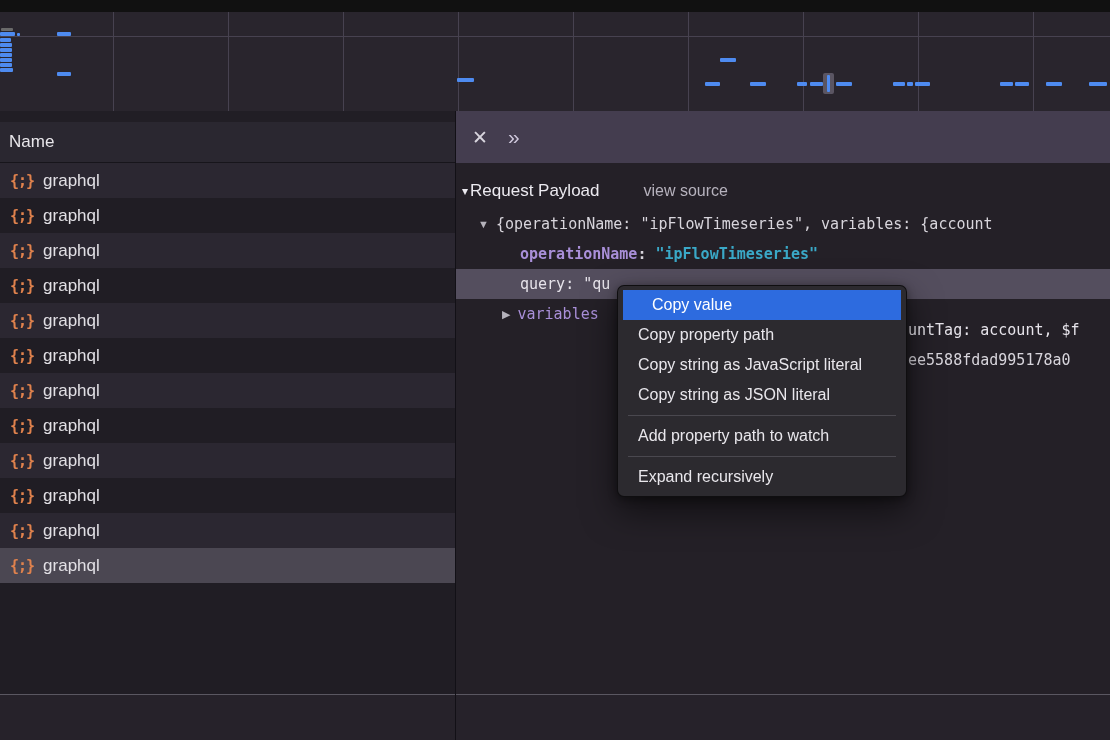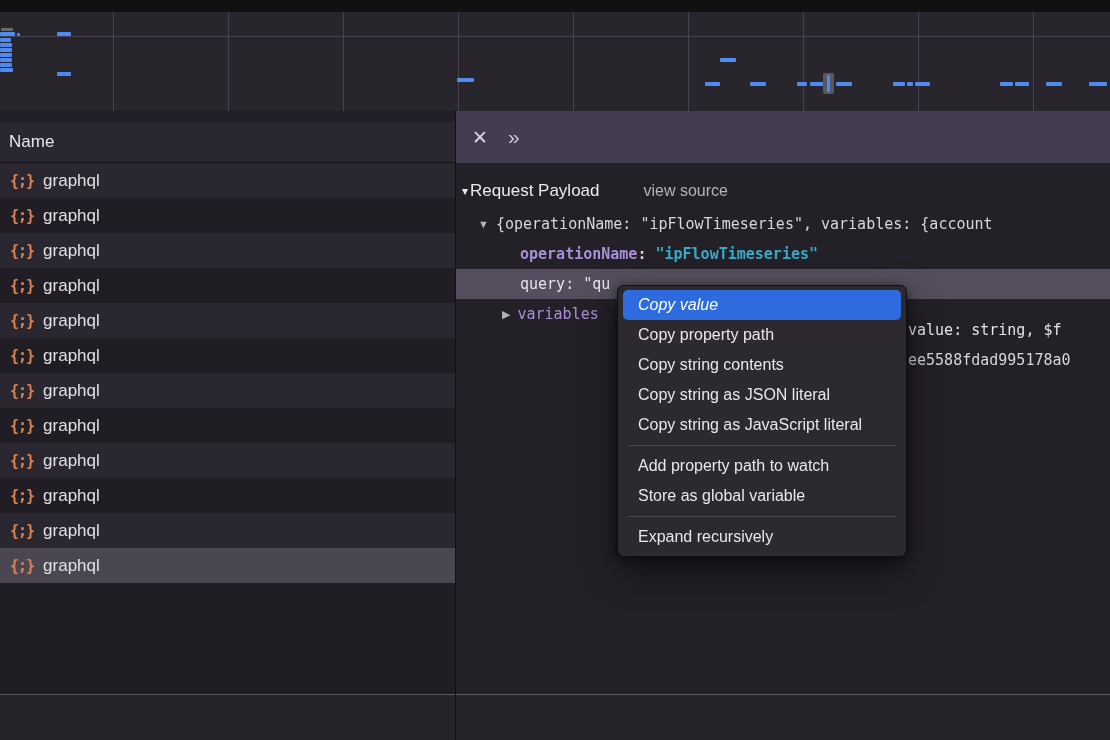--- a/index.html
+++ b/index.html
@@ -56,21 +56,21 @@
   .frag{position:absolute;left:452px;font-family:"DejaVu Sans Mono",monospace;font-size:15px;white-space:pre;}
   .frag.on-hl{color:#e6e3ea;}
   .frag.plain{color:#d8d5dc;}
   
   .ctx-menu{
     position:absolute;left:617px;top:273px;width:288px;z-index:20;
     background:#2c2a2f;border:1px solid rgba(0,0,0,.65);border-radius:7px;
     padding:4px 0;box-shadow:0 14px 34px rgba(0,0,0,.55), 0 2px 8px rgba(0,0,0,.4);
   }
   .ctx-item{height:30px;display:flex;align-items:center;padding:0 20px;color:#e9e7ec;font-size:16px;cursor:default;}
-  .ctx-item.hl{margin:0 5px;padding:0 15px;border-radius:5px;color:#ffffff;font-style:italic;}
+  .ctx-item.hl{margin:0 5px;padding:0 29px;border-radius:0;color:#ffffff;}
   .ctx-sep{height:1px;background:#4a484f;margin:5px 10px;}
 </style>
 </head>
 <body>
 
 <div class="screen">
 
   <div class="overview">
     <div class="ov-hline"></div>
     <div id="ov-grids">
@@ -186,35 +186,33 @@
     </div>
 
     <div class="json-line line-preview"><span class="jl-tri">▼</span><span>{operationName: "ipFlowTimeseries", variables: {account</span></div>
 
     <div class="json-line line-op"><span class="k">operationName</span><span>: </span><span class="s">"ipFlowTimeseries"</span></div>
 
     <div class="json-line line-query"><span>query: "qu</span></div>
 
     <div class="json-line line-vars"><span class="jl-tri">▶</span><span class="k">variables</span></div>
 
-    <span class="frag on-hl" style="top:158px;">value: string, $f</span>
+    <span class="frag on-hl" style="top:158px;">untTag: account, $f</span>
     <span class="frag plain" style="top:188px;">ee5588fdad995178a0</span>
   </div>
 
   <div class="hdivider"></div>
   <div class="footer-area"></div>
   <div class="vdivider"></div>
   <div class="page-strip"></div>
 
   <div class="ctx-menu" id="ctx-menu">
       <div class="ctx-item hl" style="background: rgb(45, 107, 223);">Copy value</div>
       <div class="ctx-item">Copy property path</div>
-      <div class="ctx-item">Copy string contents</div>
+      <div class="ctx-item">Copy string as JavaScript literal</div>
       <div class="ctx-item">Copy string as JSON literal</div>
-      <div class="ctx-item">Copy string as JavaScript literal</div>
       <div class="ctx-sep"></div>
       <div class="ctx-item">Add property path to watch</div>
-      <div class="ctx-item">Store as global variable</div>
       <div class="ctx-sep"></div>
       <div class="ctx-item">Expand recursively</div>
     </div>
 
 </div>
 
 </body></html>

